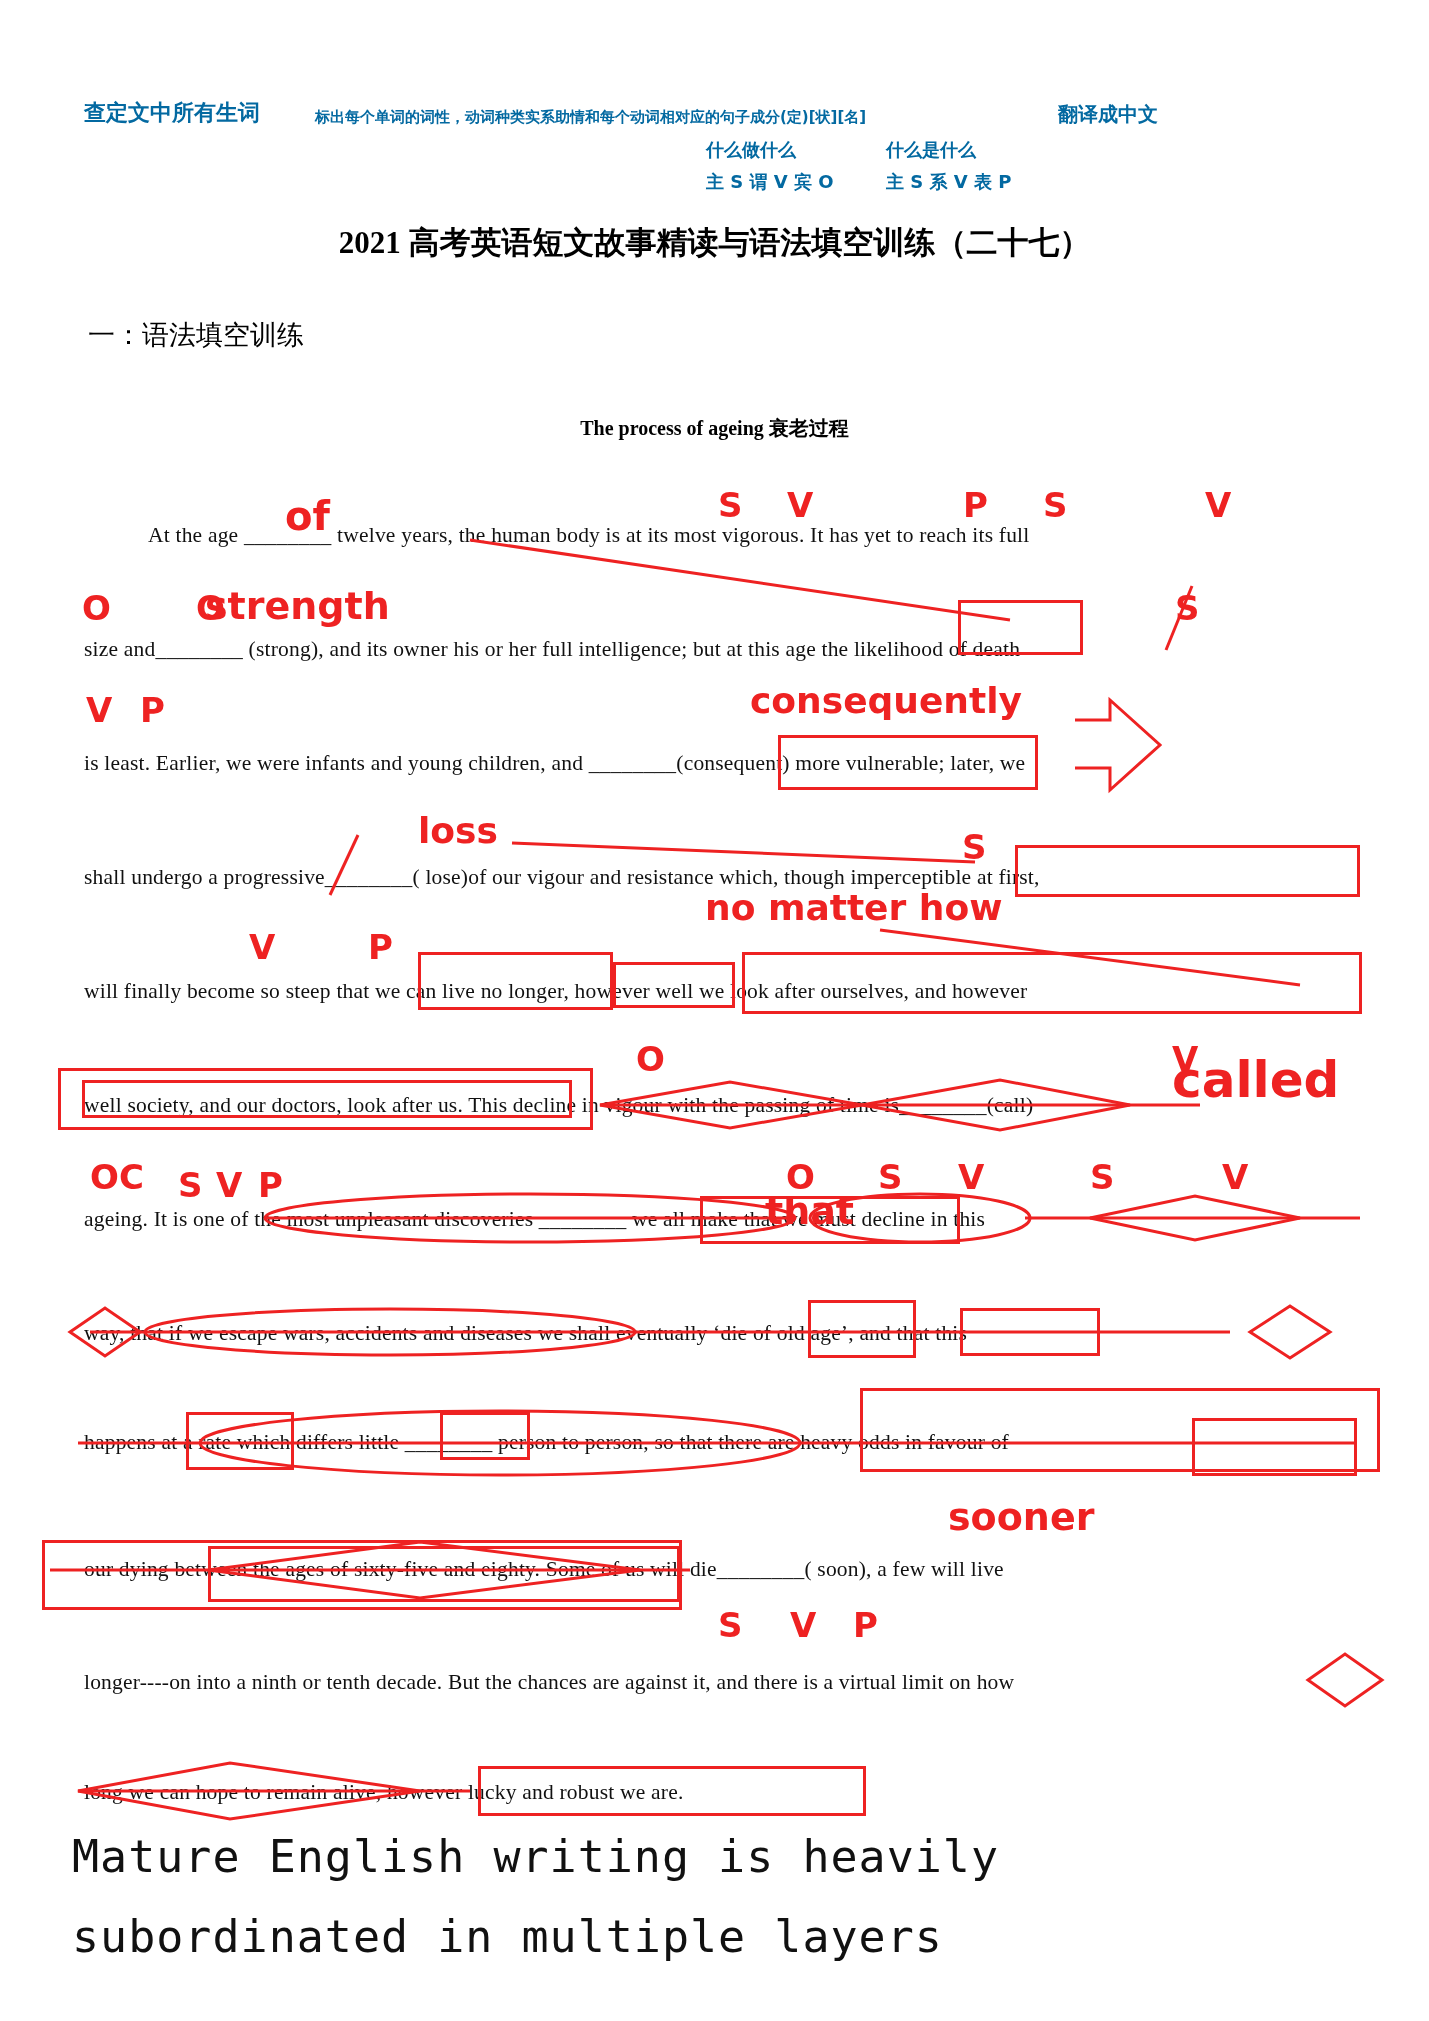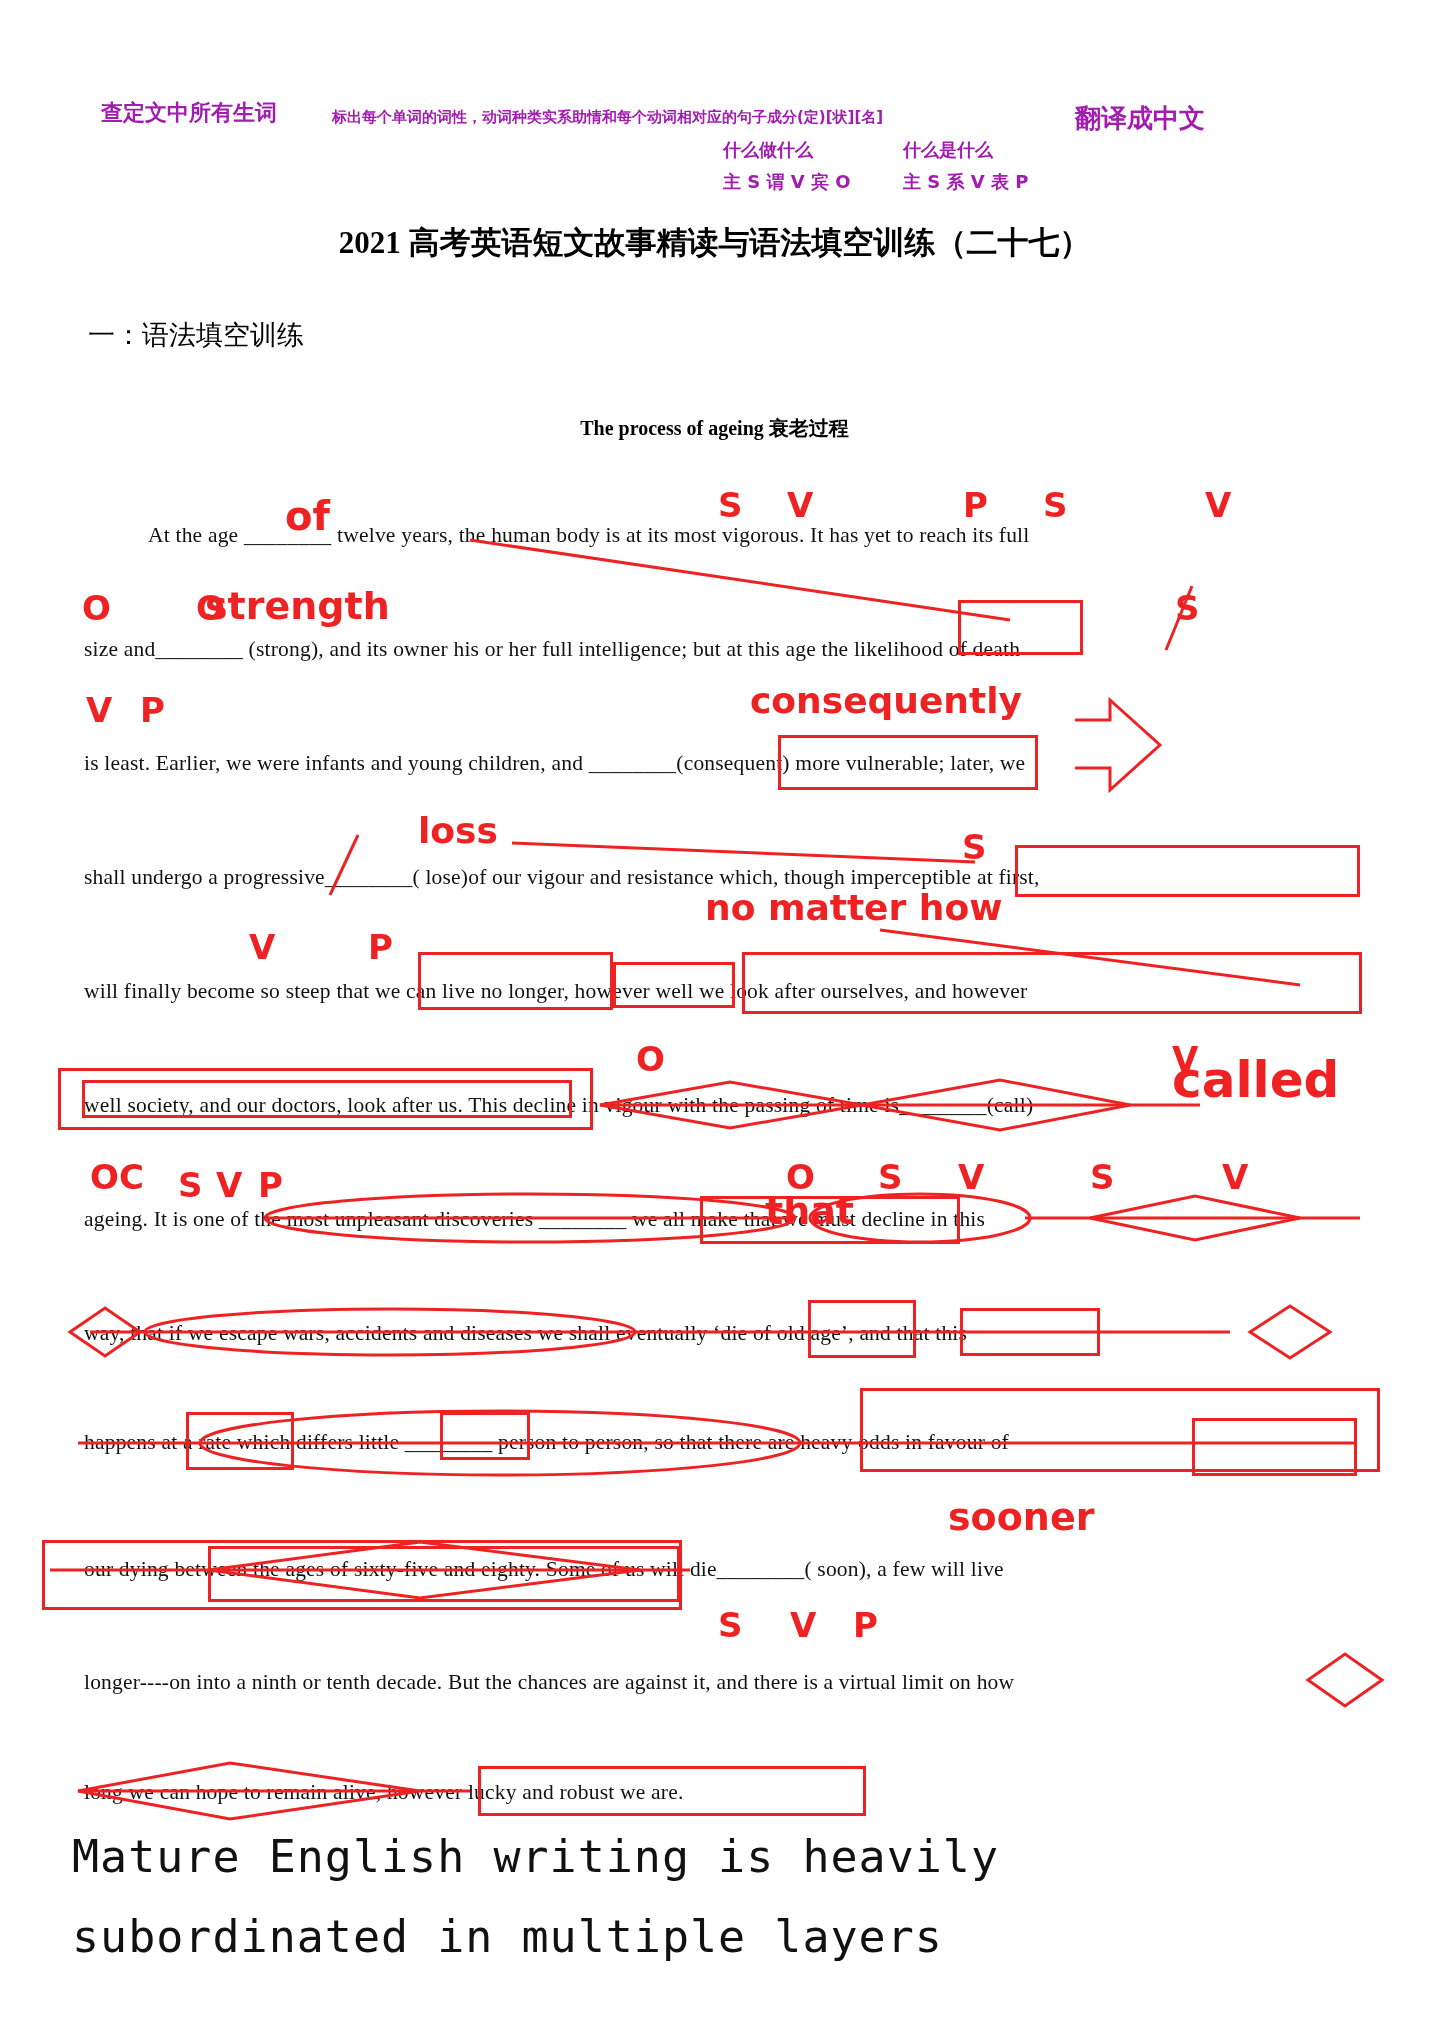--- a/index.html
+++ b/index.html
@@ -16,40 +16,39 @@
     overflow: hidden;
   }
   .page {
     position: absolute;
     inset: 0;
   }
   
   .hdr {
     position: absolute;
     font-family: "DejaVu Sans", sans-serif;
-    color: #a21caf;
+    color: #0369a1;
     white-space: nowrap;
-    margin-left: 17px;
   }
   .hdr-main {
     left: 84px;
     top: 98px;
     font-size: 22px;
     font-weight: 700;
   }
   .hdr-sub {
     left: 315px;
     top: 108px;
     font-size: 15px;
     font-weight: 700;
   }
   .hdr-right {
     left: 1058px;
     top: 101px;
-    font-size: 26px;
+    font-size: 20px;
     font-weight: 700;
   }
   .hdr-l2a { left: 706px; top: 138px; font-size: 18px; font-weight: 700; }
   .hdr-l2b { left: 886px; top: 138px; font-size: 18px; font-weight: 700; }
   .hdr-l3a { left: 706px; top: 170px; font-size: 18px; font-weight: 700; }
   .hdr-l3b { left: 886px; top: 170px; font-size: 18px; font-weight: 700; }
 
   .title {
     position: absolute;
     left: 0; right: 0;

